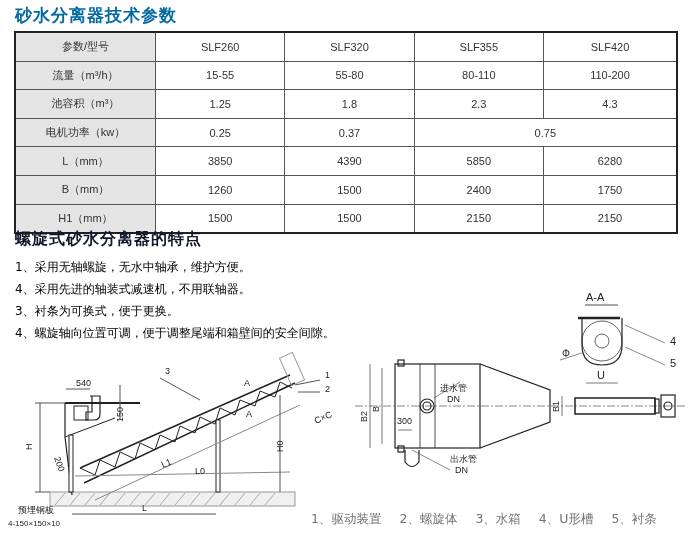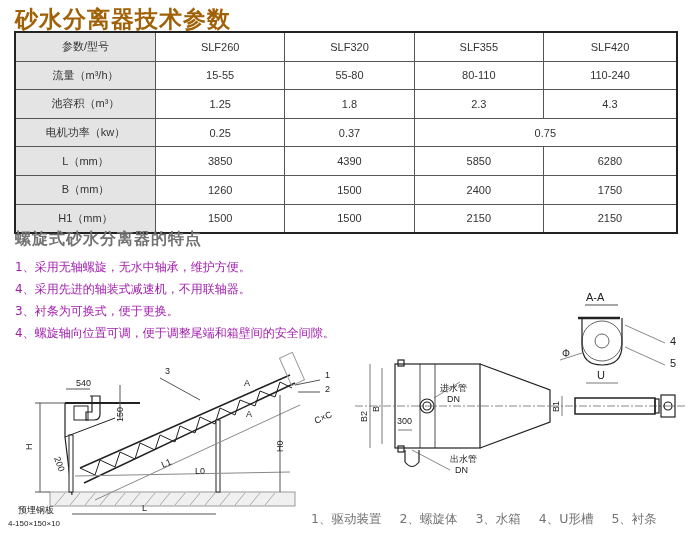--- a/index.html
+++ b/index.html
@@ -1,25 +1,25 @@
 <!DOCTYPE html>
 <html><head>
 <meta charset="utf-8">
 <style>
   html, body { margin:0; padding:0; background:#fff; }
   body { width:691px; height:540px; position:relative; overflow:hidden;
          font-family:"DejaVu Sans","Liberation Sans",sans-serif; color:#1a1a1a; }
-  .h1 { position:absolute; left:15px; top:4px; font-size:23px; font-weight:bold; letter-spacing:1px; color:#a16207; }
-  .h2 { position:absolute; left:15px; top:229px; font-size:16px; font-weight:bold; letter-spacing:1px; color:#737373; }
+  .h1 { position:absolute; left:15px; top:4px; font-size:17px; font-weight:bold; letter-spacing:1px; color:#0369a1; }
+  .h2 { position:absolute; left:15px; top:229px; font-size:16px; font-weight:bold; letter-spacing:1px; color:#0f172a; }
   table.spec { position:absolute; left:14px; top:31px; width:664px; border-collapse:collapse;
                border:2px solid #222; font-family:"Liberation Sans",sans-serif; font-size:11px; }
   table.spec td { border:1px solid #555; height:19.6px; padding:4px; text-align:center; color:#333;margin-top:40px; }
   table.spec td.lbl { background:#e4e4e4; width:131px; }
   table.spec tr.head td { }
-  .feat { position:absolute; left:15px; font-size:12px; color:#a21caf; }
+  .feat { position:absolute; left:15px; font-size:12px; color:#000000; }
   .legend { position:absolute; left:311px; top:511px; font-size:12.5px; color:#737373; word-spacing:0; }
   .legend span { margin-right:14px; }
   svg text { font-family:"Liberation Sans",sans-serif; }
 </style>
 </head>
 <body>
 
 <div class="h1">砂水分离器技术参数</div>
 
 <table class="spec">
@@ -29,21 +29,21 @@
     <td>SLF260</td>
     <td>SLF320</td>
     <td>SLF355</td>
     <td>SLF420</td>
   </tr>
   <tr>
     <td class="lbl">流量（m³/h）</td>
     <td>15-55</td>
     <td>55-80</td>
     <td>80-110</td>
-    <td>110-240</td>
+    <td>110-200</td>
   </tr>
   <tr>
     <td class="lbl">池容积（m³）</td>
     <td>1.25</td>
     <td>1.8</td>
     <td>2.3</td>
     <td>4.3</td>
   </tr>
   <tr>
     <td class="lbl">电机功率（kw）</td>

